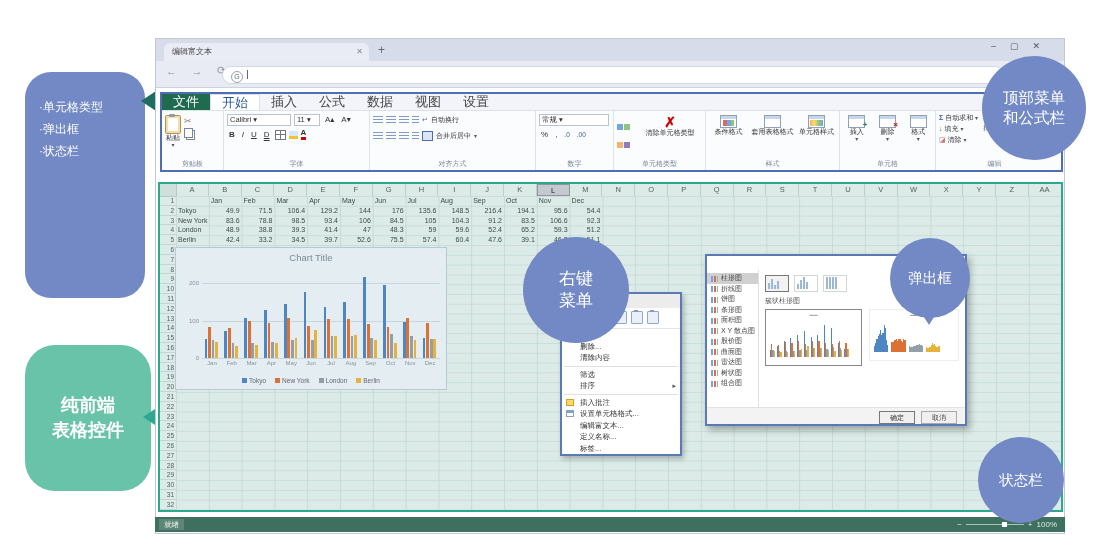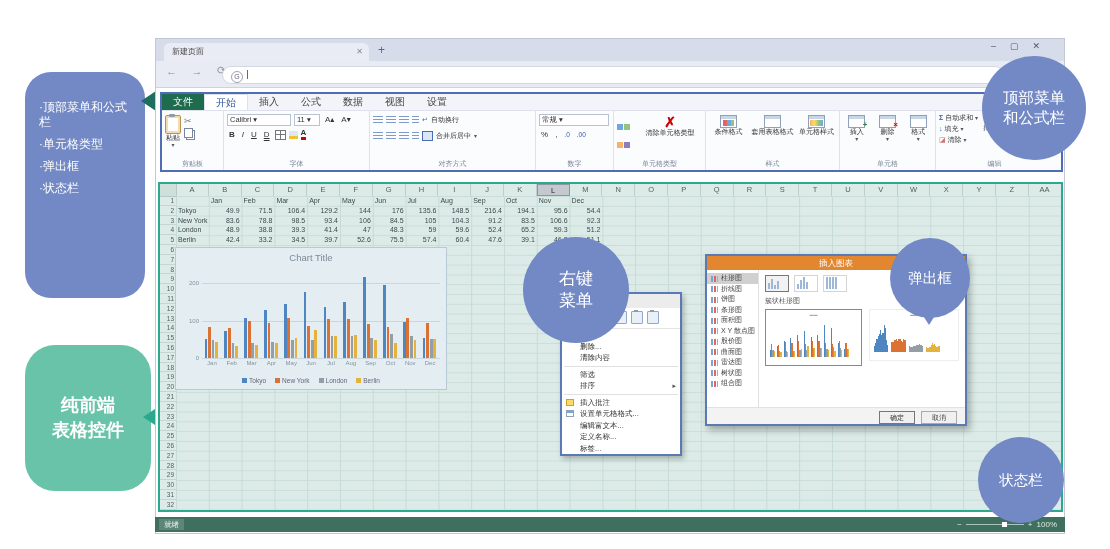--- a/index.html
+++ b/index.html
@@ -27,21 +27,21 @@
   #win-controls{position:absolute;right:10px;top:2px;font-size:9px;color:#556;letter-spacing:14px;}
   #navbar{position:absolute;left:0;top:22px;right:0;height:26px;background:#e8ebf4;border-bottom:1px solid #cdd2df;}
   #navbar .nav-ico{font-size:11px;color:#8a90a0;margin-left:10px;vertical-align:middle;}
   #urlbar{position:absolute;left:66px;top:5px;right:60px;height:16px;background:#fff;border:1px solid #d4d8e2;border-radius:9px;font-size:8px;color:#556;line-height:16px;padding-left:8px;}
   #urlbar .g{display:inline-block;width:10px;height:10px;border:1px solid #9aa2b5;border-radius:50%;text-align:center;line-height:10px;font-size:7px;color:#667;margin-right:4px;vertical-align:-2px;}
   #urlbar .caret{display:inline-block;width:1px;height:9px;background:#667;vertical-align:-2px;}
 
   
   #ribbon{left:160px;top:92px;width:903px;height:80px;background:#fbfcfe;border:2px solid #4f6db2;box-sizing:border-box;}
   #ribbon-tabs{position:absolute;left:0;top:0;right:0;height:16px;display:flex;background:#f2f4fa;border-bottom:1px solid #dde1ec;}
-  .rtab{font-size:10px;color:#444;padding:0 11px;line-height:16px;}
+  .rtab{font-size:13px;color:#444;padding:0 11px;line-height:16px;}
   .rtab.file{background:#1e6b4e;color:#fff;}
   .rtab.active{background:#fff;border:1px solid #dde1ec;border-bottom:none;color:#2b579a;}
   #ribbon-body{position:absolute;left:0;top:16px;right:0;bottom:0;display:flex;}
   .rgrp{border-right:1px solid #dde3ee;position:relative;box-sizing:border-box;display:flex;flex-direction:column;}
   .rgrp .glabel{position:absolute;left:0;right:0;bottom:1px;text-align:center;font-size:7px;color:#7a8499;}
   .rgrp .gbody{flex:1;padding:3px 3px 10px 3px;display:flex;gap:3px;}
   .vbtn{display:flex;flex-direction:column;align-items:center;justify-content:flex-start;font-size:7px;color:#333;text-align:center;line-height:1.1;padding-top:2px;}
   .caret{font-size:6px;color:#556;}
   .combo{display:inline-block;background:#fff;border:1px solid #b9c2d4;font-size:7.5px;color:#333;height:10px;line-height:10px;padding:0 2px;white-space:nowrap;}
   .sbtn{display:inline-block;font-size:8px;color:#333;padding:0 2px;line-height:10px;}
@@ -141,37 +141,36 @@
   #tail-popup{left:922px;top:314px;}
   #tail-status{left:1012px;top:500px;}
 </style>
 </head>
 <body>
 
 <div id="canvas">
 
   <div id="editor-box" class="callout-box">
     <ul id="editor-bullets">
-        <li>·顶部菜单和公式栏</li>
         <li>·单元格类型</li>
         <li>·弹出框</li>
         <li>·状态栏</li>
       </ul>
   </div>
   <div id="frontend-box" class="callout-box">
     <div>纯前端</div>
     <div>表格控件</div>
   </div>
   <div id="tail-top" class="tail-left"></div>
   <div id="tail-bottom" class="tail-left"></div>
 
   <div id="browser" class="abs">
     <div id="tabbar">
       <div id="tab">
-        <span>新建页面</span>
+        <span>编辑富文本</span>
         <span class="close">✕</span>
       </div>
       <span id="newtab">+</span>
       <span id="win-controls"><span>–</span><span>▢</span><span>✕</span></span>
     </div>
     <div id="navbar">
       <span class="nav-ico">←</span>
       <span class="nav-ico">→</span>
       <span class="nav-ico">⟳</span>
       <div id="urlbar"><span class="g">G</span><span class="caret"></span></div>
@@ -574,21 +573,20 @@
       </div>
     <div id="legend">
         <div><span class="sw" style="background: rgb(78, 134, 194);"></span>Tokyo</div>
         <div><span class="sw" style="background: rgb(219, 114, 52);"></span>New York</div>
         <div><span class="sw" style="background: rgb(148, 158, 166);"></span>London</div>
         <div><span class="sw" style="background: rgb(229, 178, 62);"></span>Berlin</div>
       </div>
   </div>
 
   <div id="dlg" class="abs">
-    <div id="dlg-title">插入图表</div>
     <div id="dlg-body">
       <div id="type-list">
           <div class="dtype sel">柱形图<span class="type-ico"></span></div>
           <div class="dtype">折线图<span class="type-ico"></span></div>
           <div class="dtype">饼图<span class="type-ico"></span></div>
           <div class="dtype">条形图<span class="type-ico"></span></div>
           <div class="dtype">面积图<span class="type-ico"></span></div>
           <div class="dtype">X Y 散点图<span class="type-ico"></span></div>
           <div class="dtype">股价图<span class="type-ico"></span></div>
           <div class="dtype">曲面图<span class="type-ico"></span></div>

